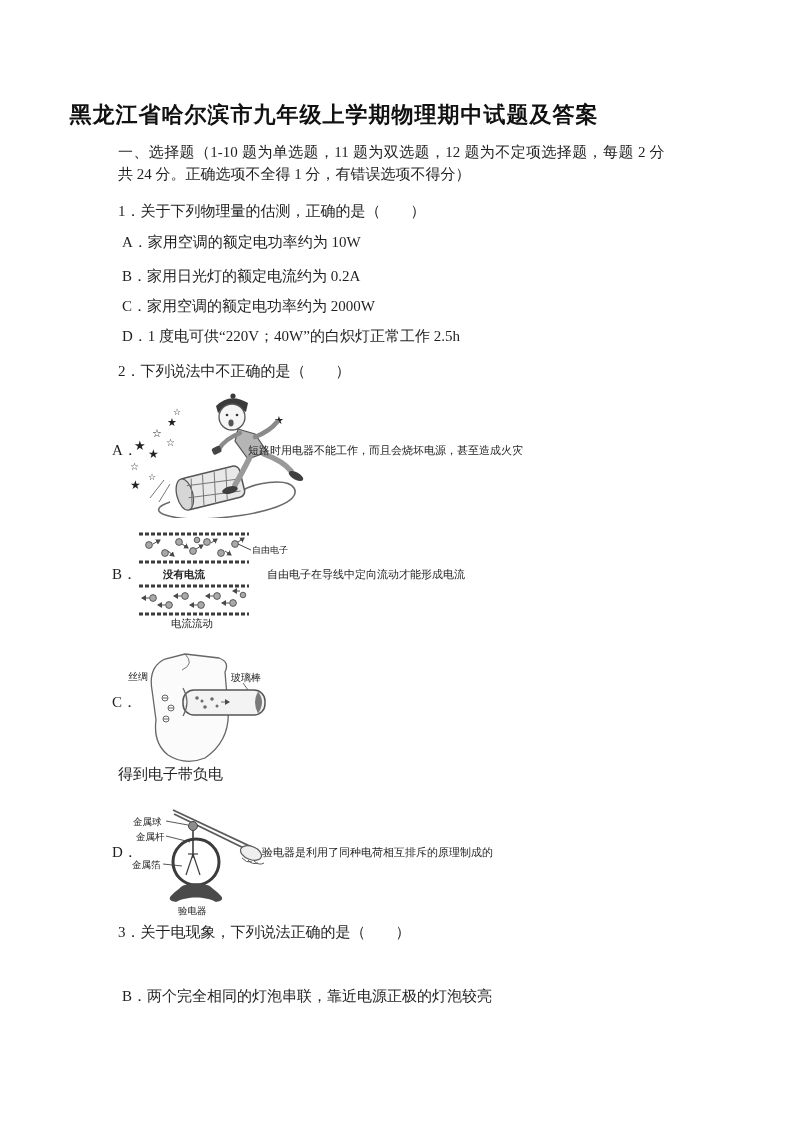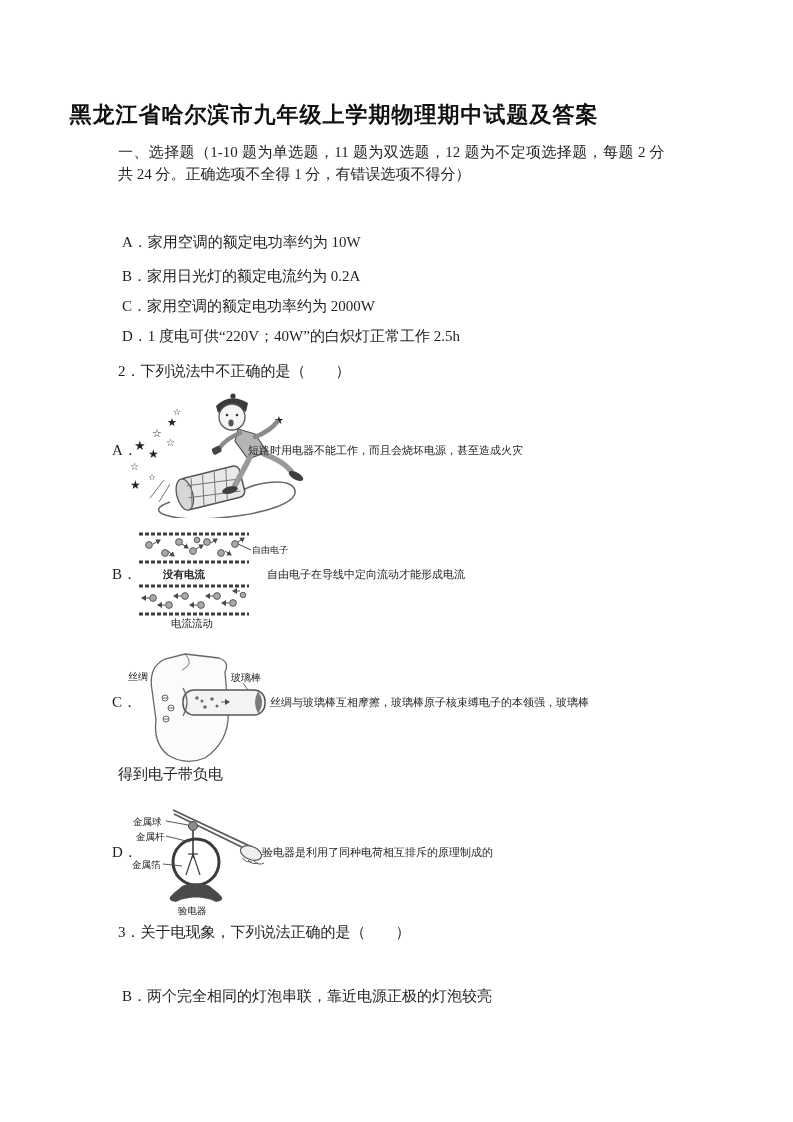--- a/index.html
+++ b/index.html
@@ -27,20 +27,21 @@
 </style>
 </head>
 <body>
 
 <div class="page">
 
   <h1 class="title">黑龙江省哈尔滨市九年级上学期物理期中试题及答案</h1>
 
   <p class="intro">一、选择题（1-10 题为单选题，11 题为双选题，12 题为不定项选择题，每题 2 分，共 24 分。正确选项不全得 1 分，有错误选项不得分）</p>
 
+  <div class="line" style="top:202px"><span>1．</span><span>关于下列物理量的估测，正确的是（　　）</span></div>
   <div class="line opt-inline" style="top:233px"><span>A．</span><span>家用空调的额定电功率约为 10W</span></div>
   <div class="line opt-inline" style="top:267px"><span>B．</span><span>家用日光灯的额定电流约为 0.2A</span></div>
   <div class="line opt-inline" style="top:297px"><span>C．</span><span>家用空调的额定电功率约为 2000W</span></div>
   <div class="line opt-inline" style="top:327px"><span>D．</span><span>1 度电可供“220V；40W”的白炽灯正常工作 2.5h</span></div>
 
   <div class="line" style="top:362px"><span>2．</span><span>下列说法中不正确的是（　　）</span></div>
 
   <div class="opt-label" style="top:441px">A．</div>
   <svg class="fig" style="left:126px;top:388px" width="190" height="130" viewBox="0 0 190 130">
     <g fill="#6a6a6a" font-family="DejaVu Sans, sans-serif">
@@ -172,21 +173,20 @@
           <circle cx="87" cy="49" r="1.8"></circle>
         <circle cx="92" cy="56" r="1.5"></circle>
       </g>
       <line x1="96" y1="52" x2="104" y2="52" stroke="#6c6c6c" stroke-width="1" marker-end="url(#ah)"></line>
     </g>
     <path d="M58,38 Q66,52 58,66" fill="none" stroke="#666" stroke-width="1.2"></path>
     <text x="3" y="30" font-size="10">丝绸</text>
     <text x="106" y="31" font-size="10">玻璃棒</text>
     <line x1="118" y1="33" x2="123" y2="40" stroke="#555" stroke-width="0.9"></line>
   </svg>
-  <div class="opt-text" style="left:270px;top:693px">丝绸与玻璃棒互相摩擦，玻璃棒原子核束缚电子的本领强，玻璃棒</div>
   <div class="line" style="top:765px">得到电子带负电</div>
 
   <div class="opt-label" style="top:843px">D．</div>
   <svg class="fig" style="left:130px;top:804px" width="162" height="114" viewBox="0 0 162 114">
     <g stroke="#5a5a5a" stroke-width="1.8">
       <line x1="43" y1="6" x2="128" y2="46"></line>
       <line x1="44" y1="10" x2="126" y2="50"></line>
     </g>
     <g>
       <ellipse cx="121" cy="49" rx="11" ry="6.5" fill="#efefef" stroke="#5a5a5a" stroke-width="1.2" transform="rotate(22 121 49)"></ellipse>

